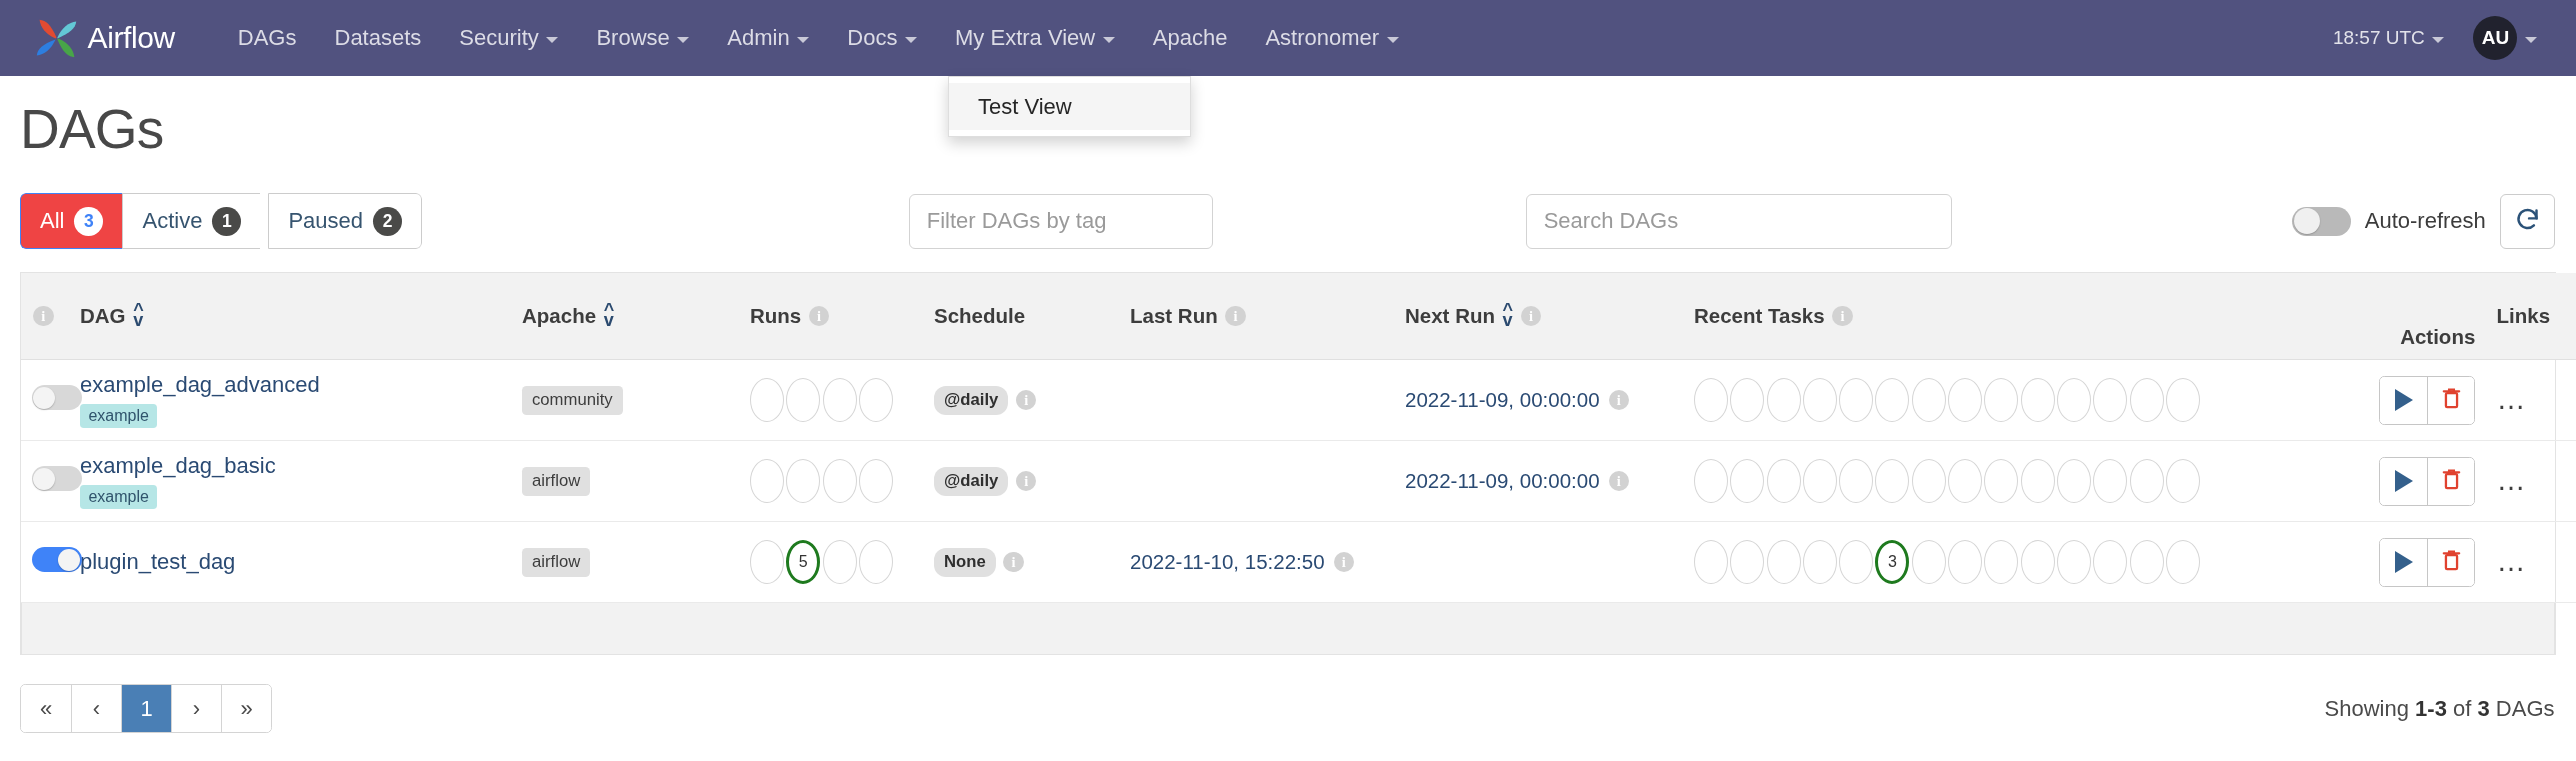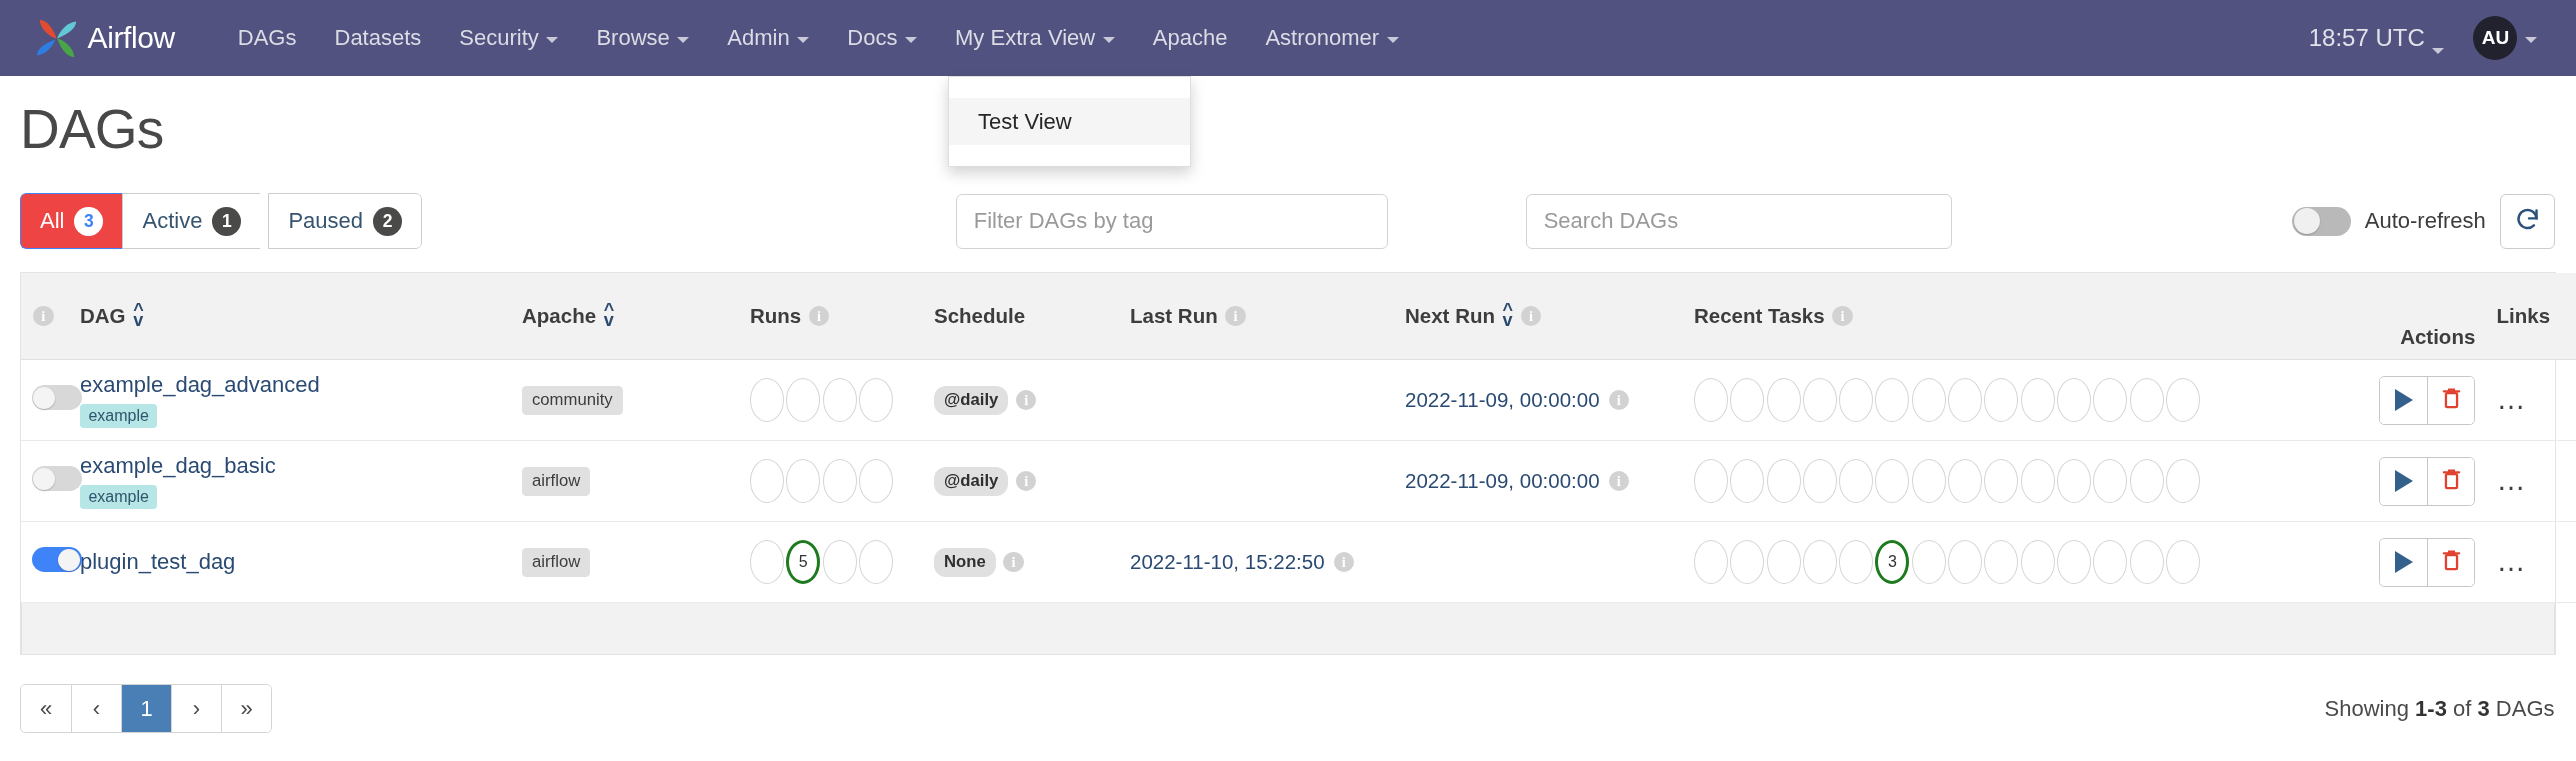--- a/index.html
+++ b/index.html
@@ -40,39 +40,39 @@
   .caret {
     display:inline-block;
     width:0;height:0;
     border-left: 6px solid transparent;
     border-right: 6px solid transparent;
     border-top: 6.8px solid #c9c9d8;
     margin-left: 7.6px;
     position: relative; top: 2.3px;
   }
   .nav-right { margin-left:auto; display:flex; align-items:center; gap: 6px; padding-right: 6px; }
-  .clock { color:#e2e2ea; font-size: 24px; display:flex; align-items:flex-end; cursor:pointer; }
+  .clock { color:#e2e2ea; font-size: 19px; display:flex; align-items:center; cursor:pointer; }
   .avatar-wrap { display:flex; align-items:center; cursor:pointer; margin-left: 23px; }
   .avatar {
     width:44px; height:44px; border-radius:50%;
     background:#21222e; color:#fff;
     display:flex; align-items:center; justify-content:center;
     font-size:19px; font-weight:bold;
   }
 
   
   .dropdown-menu {
     position: absolute;
     top: 76px;
     left: 948px;
     width: 243px;
     background: #fff;
     border: 0.8px solid rgba(0,0,0,.13);
     box-shadow: 0 6px 13.7px rgba(0,0,0,.18);
-    padding: 21px 0;
+    padding: 6px 0;
     z-index: 30;
   }
   .dropdown-item {
     padding: 10.6px 29px;
     font-size: 22px;
     color: #262626;
     background: #f5f5f5;
     cursor: pointer;
   }
 
@@ -124,21 +124,21 @@
     border: 0.8px solid #d3d3d3;
     border-radius: 6px;
     background:#fff;
     font-size: 22px;
     color: #4a4a4a;
     padding: 0 16.7px;
     font-family: "Liberation Sans", sans-serif;
     outline: none;
   }
   .inp::placeholder { color:#9a9a9a; }
-  #tag-filter { position:absolute; left: 936px; width: 432px; }
+  #tag-filter { position:absolute; left: 889px; width: 304px; }
   #search-dags { position:absolute; left: 1506px; width: 426px; }
 
   .refresh-area {
     position:absolute; right: 1.5px; display:flex; align-items:center; gap: 13.7px;
   }
   .toggle-sm {
     width: 59px; height: 29px; border-radius: 14.4px;
     background:#b9b9b9; position:relative; cursor:pointer;
   }
   .toggle-sm::after {

